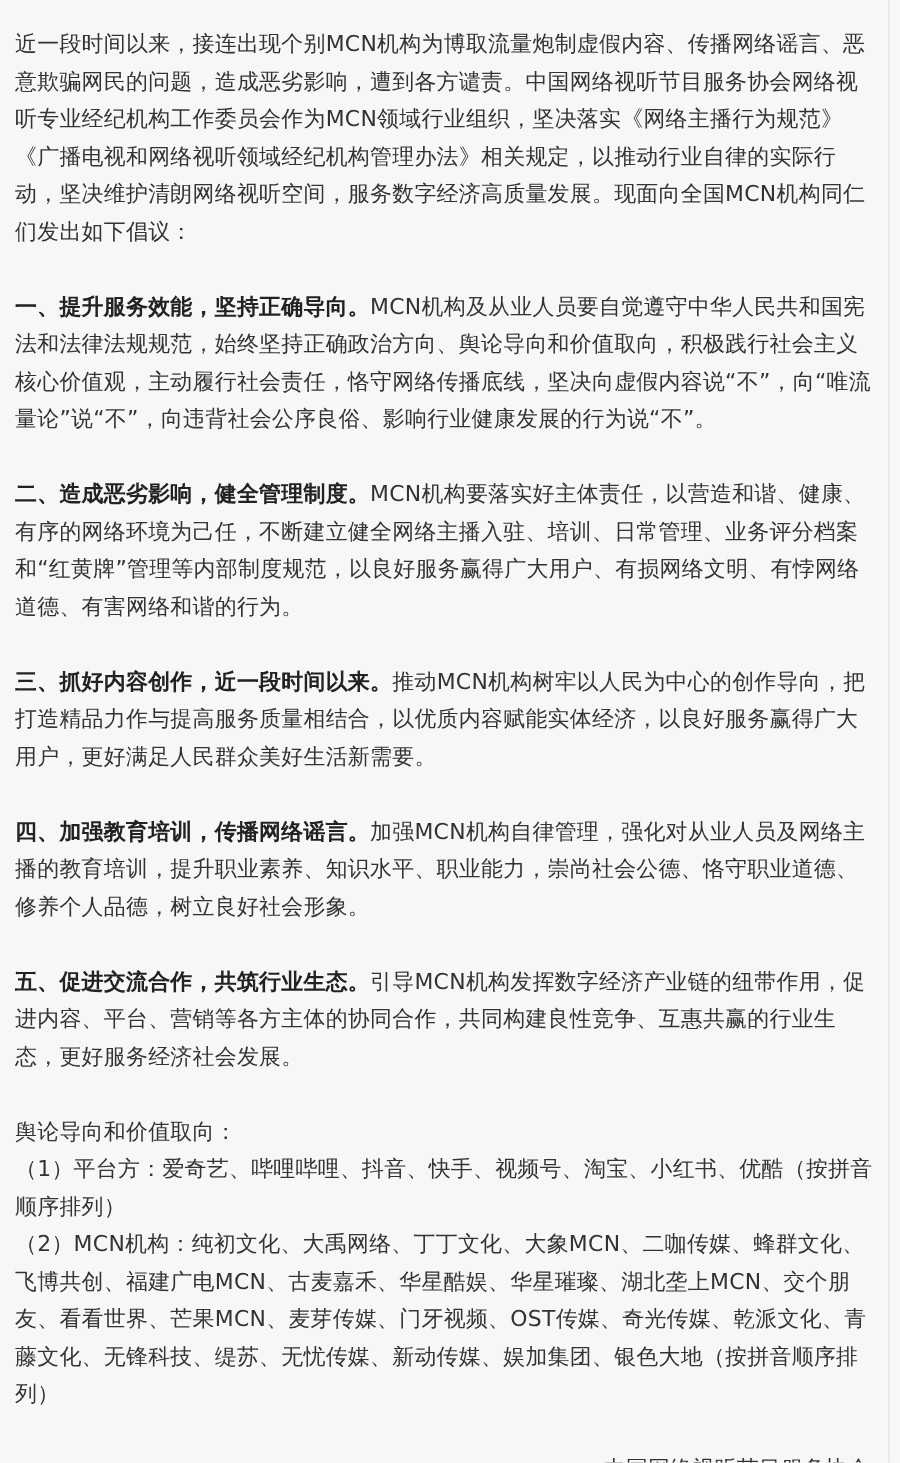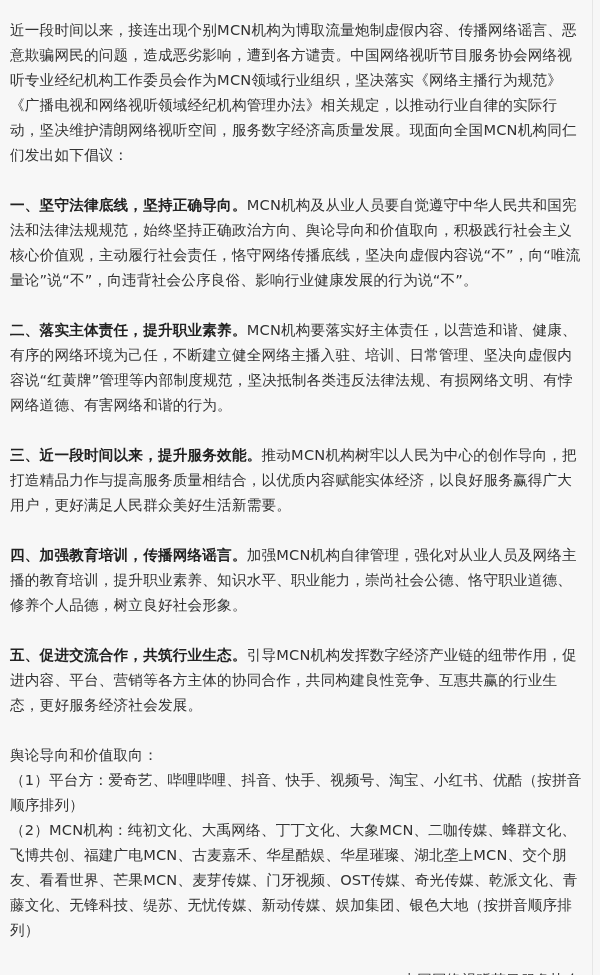--- a/index.html
+++ b/index.html
@@ -31,27 +31,27 @@
     padding-right: 2px;
   }
 </style>
 </head>
 <body>
 
 <div class="page">
   <p>近一段时间以来，接连出现个别MCN机构为博取流量炮制虚假内容、传播网络谣言、恶意欺骗网民的问题，造成恶劣影响，遭到各方谴责。中国网络视听节目服务协会网络视听专业经纪机构工作委员会作为MCN领域行业组织，坚决落实《网络主播行为规范》《广播电视和网络视听领域经纪机构管理办法》相关规定，以推动行业自律的实际行动，坚决维护清朗网络视听空间，服务数字经济高质量发展。现面向全国MCN机构同仁们发出如下倡议：</p>
   <div class="gap"></div>
 
-  <p><strong>一、坚守法律底线，坚持正确导向。</strong><span>MCN机构及从业人员要自觉遵守中华人民共和国宪法和法律法规规范，始终坚持正确政治方向、舆论导向和价值取向，积极践行社会主义核心价值观，主动履行社会责任，恪守网络传播底线，坚决向虚假内容说“不”，向“唯流量论”说“不”，向违背社会公序良俗、影响行业健康发展的行为说“不”。</span></p>
+  <p><strong>一、提升服务效能，坚持正确导向。</strong><span>MCN机构及从业人员要自觉遵守中华人民共和国宪法和法律法规规范，始终坚持正确政治方向、舆论导向和价值取向，积极践行社会主义核心价值观，主动履行社会责任，恪守网络传播底线，坚决向虚假内容说“不”，向“唯流量论”说“不”，向违背社会公序良俗、影响行业健康发展的行为说“不”。</span></p>
   <div class="gap"></div>
 
-  <p><strong>二、落实主体责任，提升职业素养。</strong><span>MCN机构要落实好主体责任，以营造和谐、健康、有序的网络环境为己任，不断建立健全网络主播入驻、培训、日常管理、坚决向虚假内容说“红黄牌”管理等内部制度规范，坚决抵制各类违反法律法规、有损网络文明、有悖网络道德、有害网络和谐的行为。</span></p>
+  <p><strong>二、造成恶劣影响，健全管理制度。</strong><span>MCN机构要落实好主体责任，以营造和谐、健康、有序的网络环境为己任，不断建立健全网络主播入驻、培训、日常管理、业务评分档案和“红黄牌”管理等内部制度规范，以良好服务赢得广大用户、有损网络文明、有悖网络道德、有害网络和谐的行为。</span></p>
   <div class="gap"></div>
 
-  <p><strong>三、近一段时间以来，提升服务效能。</strong><span>推动MCN机构树牢以人民为中心的创作导向，把打造精品力作与提高服务质量相结合，以优质内容赋能实体经济，以良好服务赢得广大用户，更好满足人民群众美好生活新需要。</span></p>
+  <p><strong>三、抓好内容创作，近一段时间以来。</strong><span>推动MCN机构树牢以人民为中心的创作导向，把打造精品力作与提高服务质量相结合，以优质内容赋能实体经济，以良好服务赢得广大用户，更好满足人民群众美好生活新需要。</span></p>
   <div class="gap"></div>
 
   <p><strong>四、加强教育培训，传播网络谣言。</strong><span>加强MCN机构自律管理，强化对从业人员及网络主播的教育培训，提升职业素养、知识水平、职业能力，崇尚社会公德、恪守职业道德、修养个人品德，树立良好社会形象。</span></p>
   <div class="gap"></div>
 
   <p><strong>五、促进交流合作，共筑行业生态。</strong><span>引导MCN机构发挥数字经济产业链的纽带作用，促进内容、平台、营销等各方主体的协同合作，共同构建良性竞争、互惠共赢的行业生态，更好服务经济社会发展。</span></p>
   <div class="gap"></div>
 
   <p>舆论导向和价值取向：</p>
   <p class="list-item">（1）平台方：爱奇艺、哔哩哔哩、抖音、快手、视频号、淘宝、小红书、优酷（按拼音顺序排列）</p>

